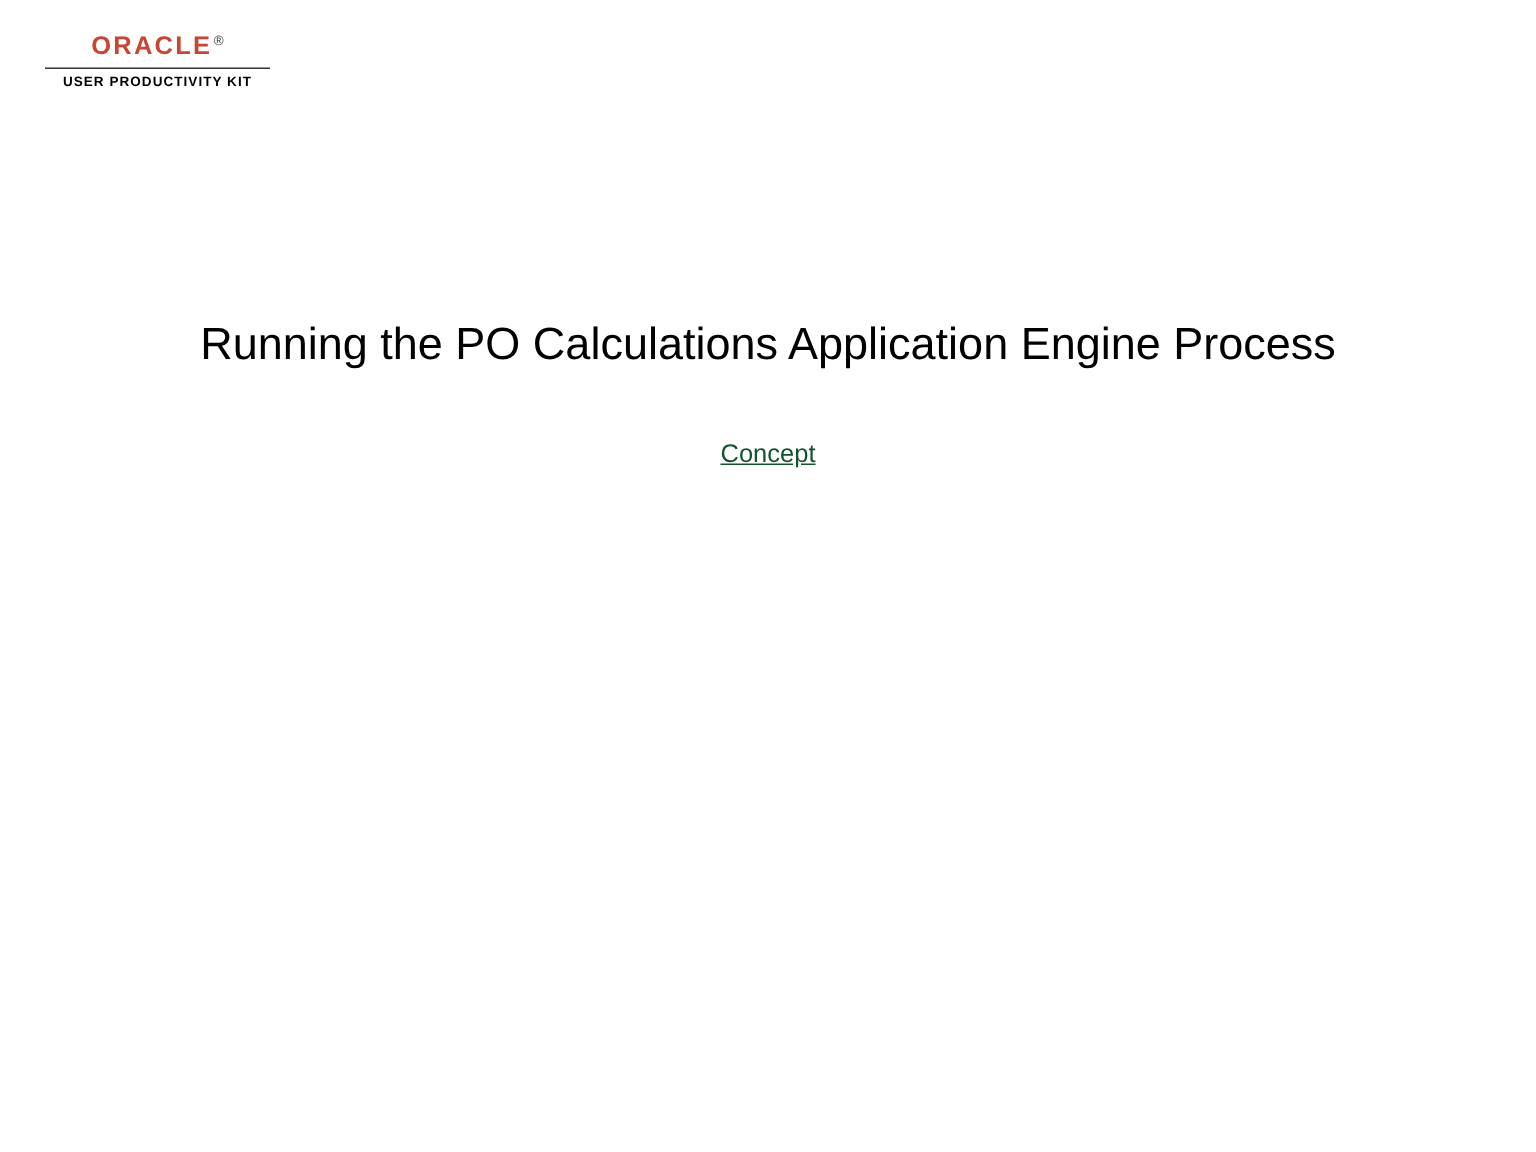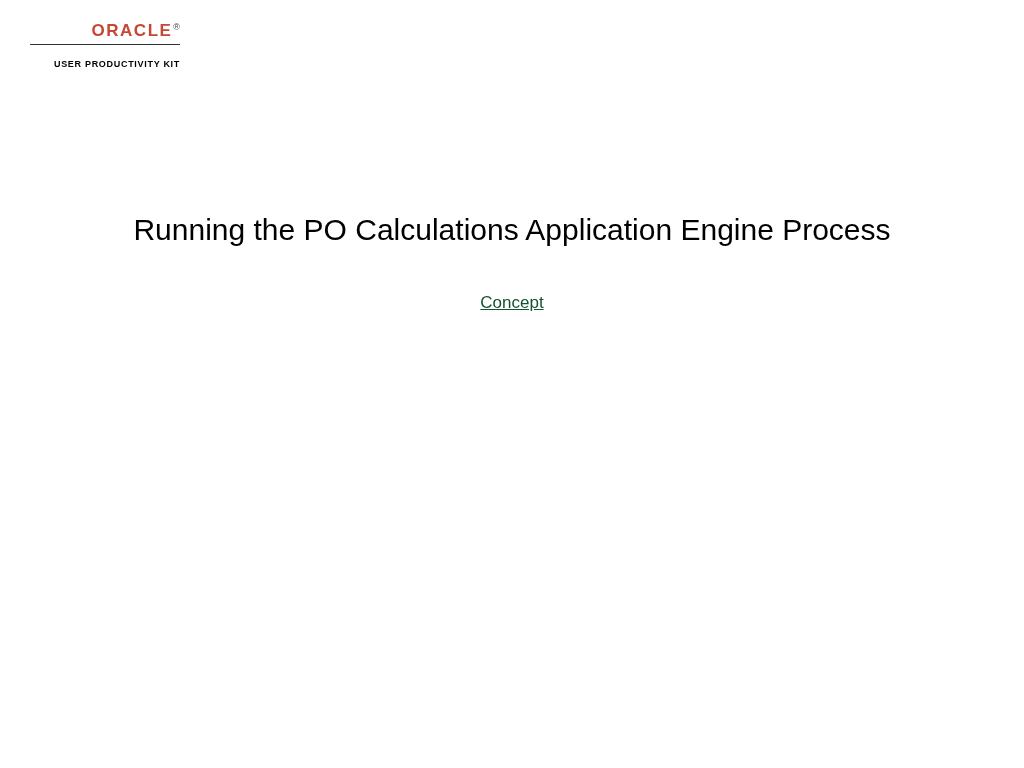--- a/index.html
+++ b/index.html
@@ -14,21 +14,21 @@
       font-family: Arial, Helvetica, sans-serif;
       position: relative;
       overflow: hidden;
     }
     .logo-container {
       position: absolute;
       top: 22px;
       left: 30px;
       display: flex;
       flex-direction: column;
-      align-items: flex-end;
+      align-items: center;
     }
     .logo-brand {
       font-family: Arial, Helvetica, sans-serif;
       font-size: 17px;
       font-weight: bold;
       letter-spacing: 1.5px;
       color: #c74634;
       line-height: 1;
     }
     .logo-brand-reg {
@@ -42,21 +42,20 @@
       height: 1px;
       background: #333;
       margin: 4px 0 3px 0;
     }
     .logo-subtitle {
       font-size: 9px;
       font-weight: bold;
       letter-spacing: 0.7px;
       color: #000;
       text-transform: uppercase;
-      margin-top: 11px;
     }
     .content {
       position: absolute;
       top: 210px;
       left: 0;
       right: 0;
       text-align: center;
       padding: 0 60px;
     }
     .title {

